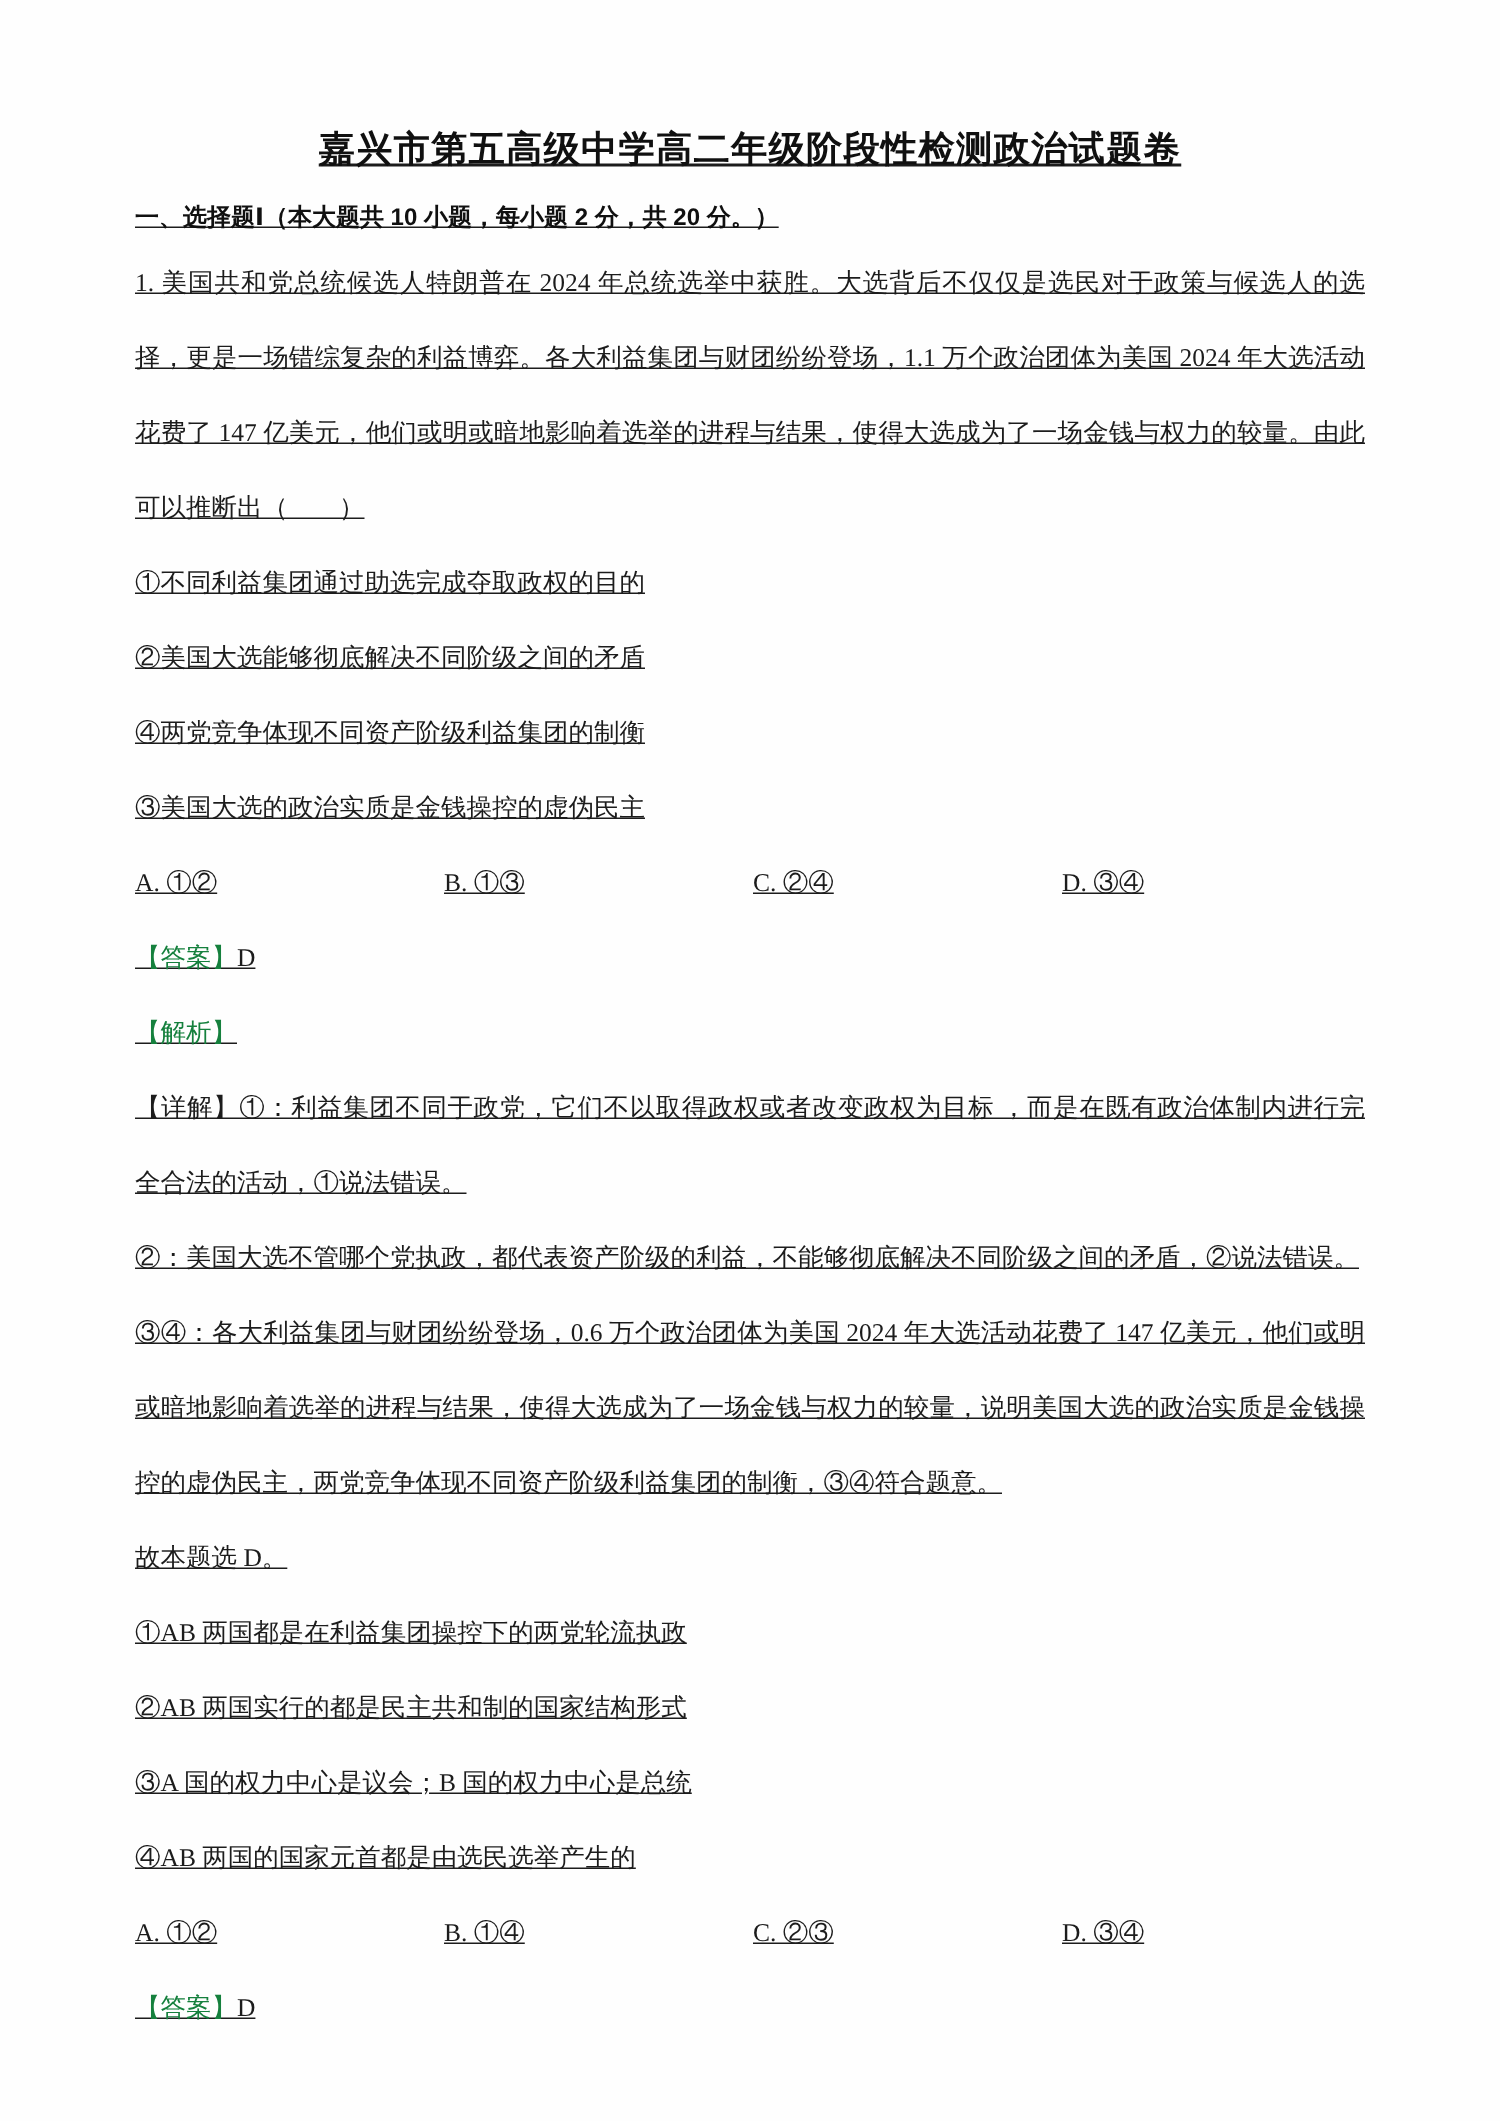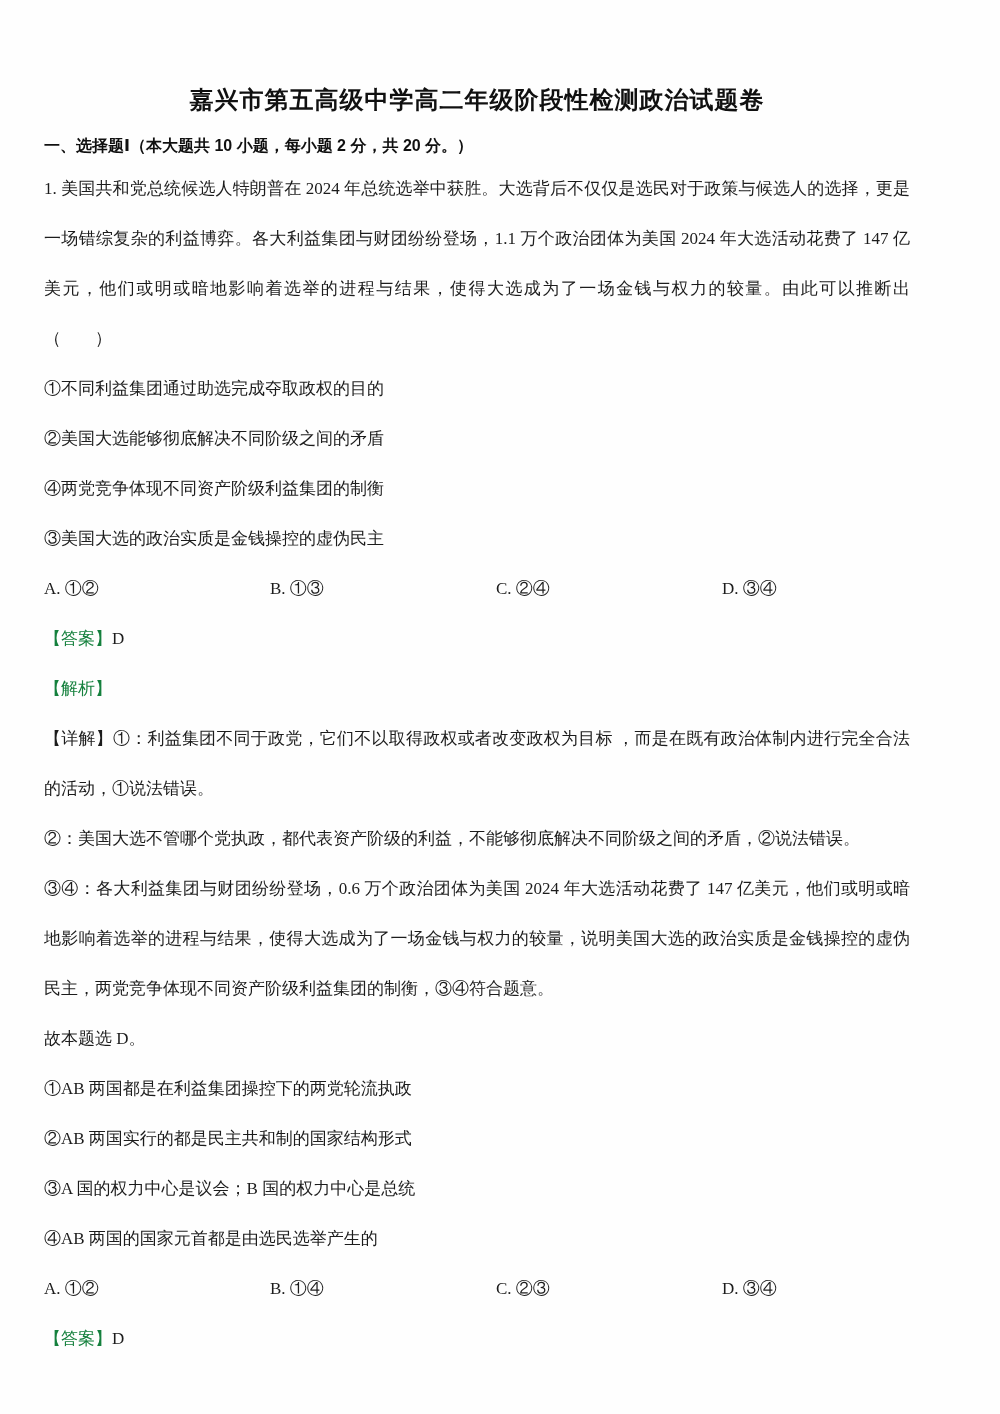--- a/index.html
+++ b/index.html
@@ -8,21 +8,22 @@
     position: relative;
     width: 1000px;
     height: 1414px;
     margin: 0 auto;
     background: #fefefe;
     overflow: hidden;
     font-family: "Liberation Serif", "DejaVu Serif", serif;
     color: #1c1c1c;
   }
   .content {
-    padding: 82px 90px 0 44px;
+    padding: 82px 90px 0 90px;
+    text-decoration: underline;
   }
   .doc-title {
     font-family: "Liberation Sans", "DejaVu Sans", sans-serif;
     font-weight: 700;
     font-size: 24px;
     line-height: 36px;
     letter-spacing: 1px;
     text-align: center;
     color: #101010;
     margin-bottom: 10px;
@@ -36,21 +37,20 @@
   }
   .line {
     font-size: 17px;
     line-height: 50px;
   }
   .para {
     text-align: justify;
   }
   .options-row {
     display: flex;
-    gap: 20px;
   }
   .options-row .opt {
     width: 206px;
     flex: 0 0 206px;
   }
   .options-row .opt:last-child {
     width: auto;
     flex: 1 1 auto;
   }
   .label-blue {

